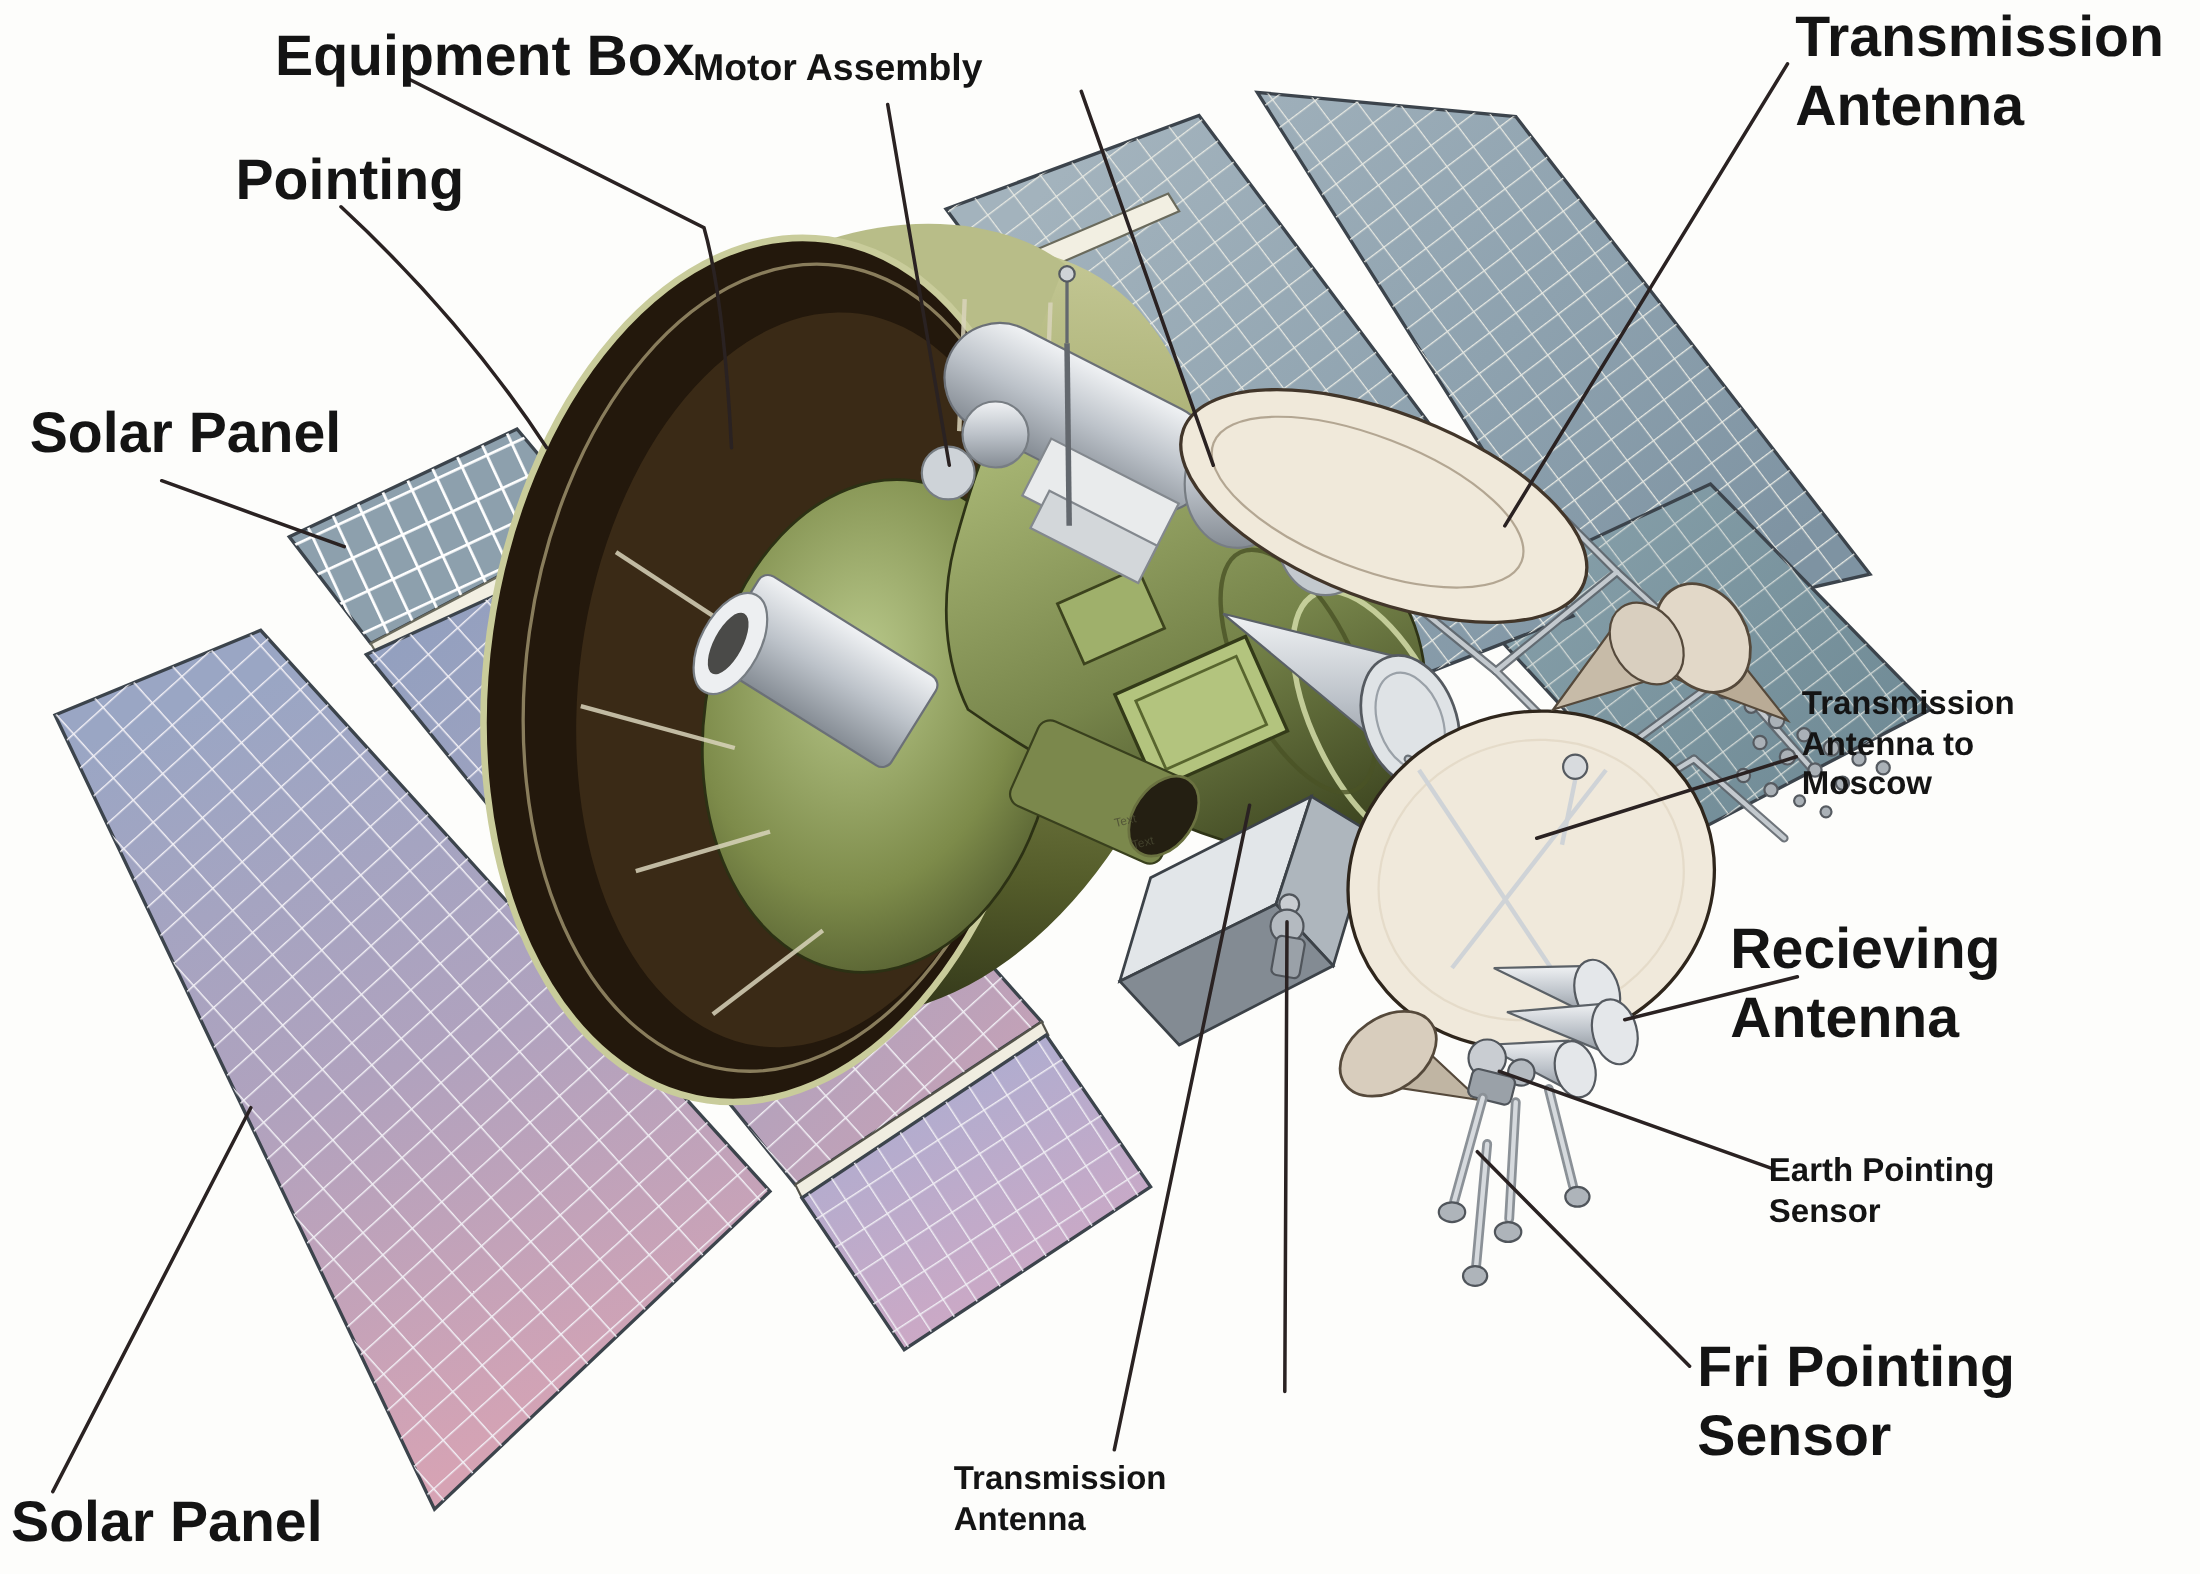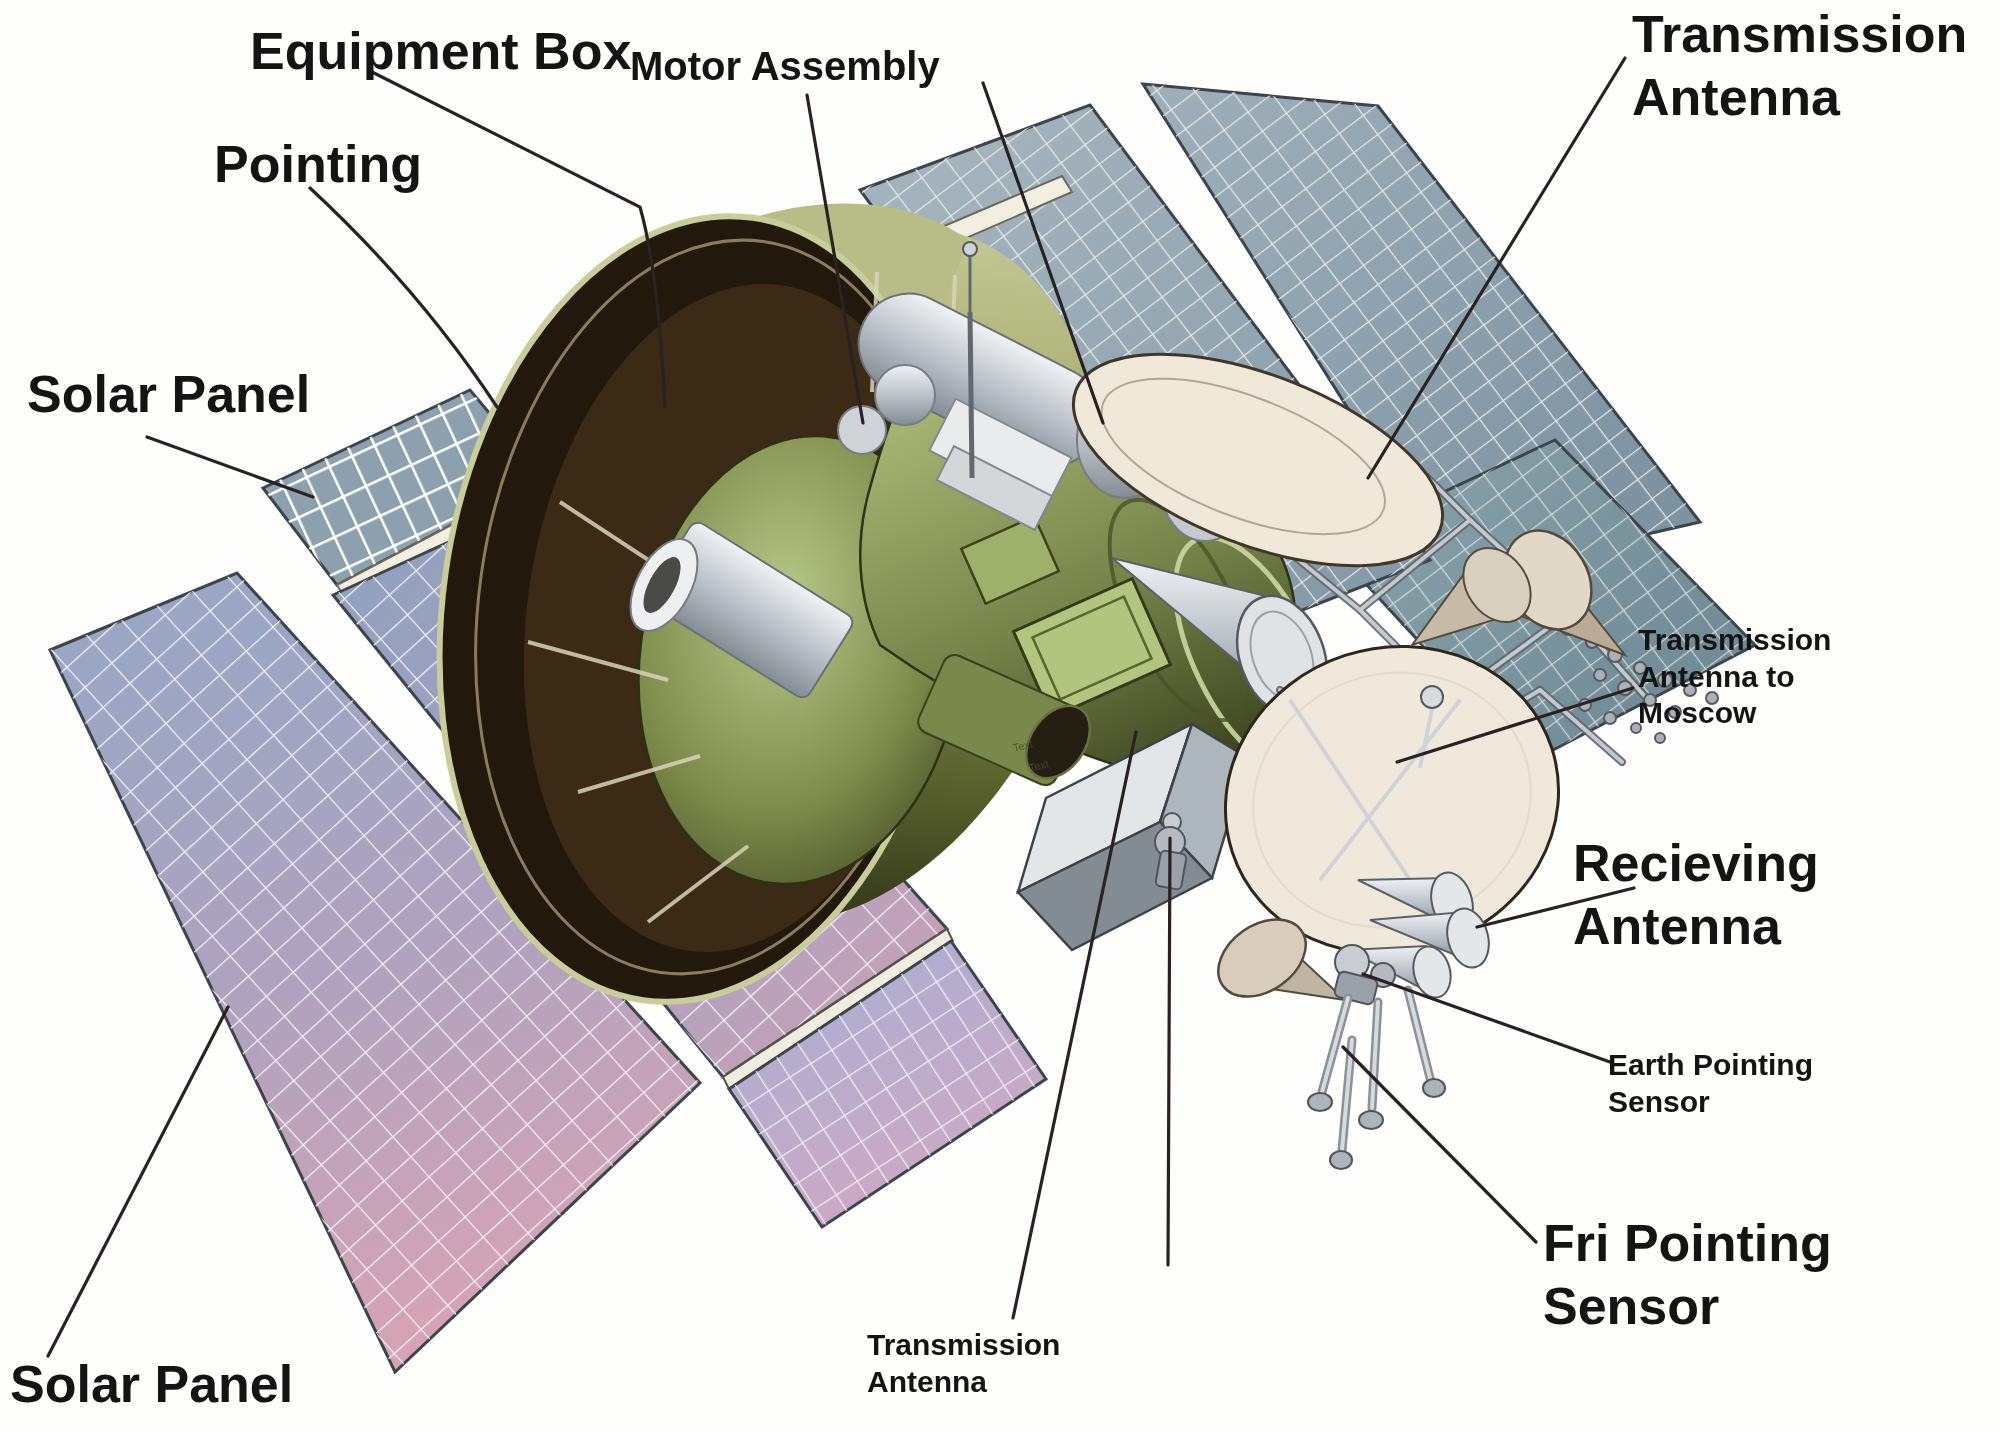--- a/index.html
+++ b/index.html
@@ -1,21 +1,21 @@
 <!DOCTYPE html>
 <html><head>
 <meta charset="utf-8">
 <style>
   html,body{margin:0;padding:0;background:#ffffff;}
   .stage{position:relative;width:2000px;height:1431px;background:#fdfdfb;overflow:hidden;
          font-family:"Liberation Sans","DejaVu Sans",sans-serif;}
   .stage svg.art{position:absolute;left:0;top:0;}
   .label{position:absolute;color:#141414;font-weight:600;white-space:pre-line;line-height:1.22;}
   .label.lg{font-size:52px;}
-  .label.md{font-size:40px;}
+  .label.md{font-size:34px;}
   .label.sm{font-size:30px;}
 </style>
 </head>
 <body>
 
 <div class="stage">
 
 <svg class="art" width="2000" height="1431" viewBox="0 0 2000 1431">
   <defs>
     <linearGradient id="trPanel" x1="1000" y1="120" x2="1520" y2="620" gradientUnits="userSpaceOnUse">

